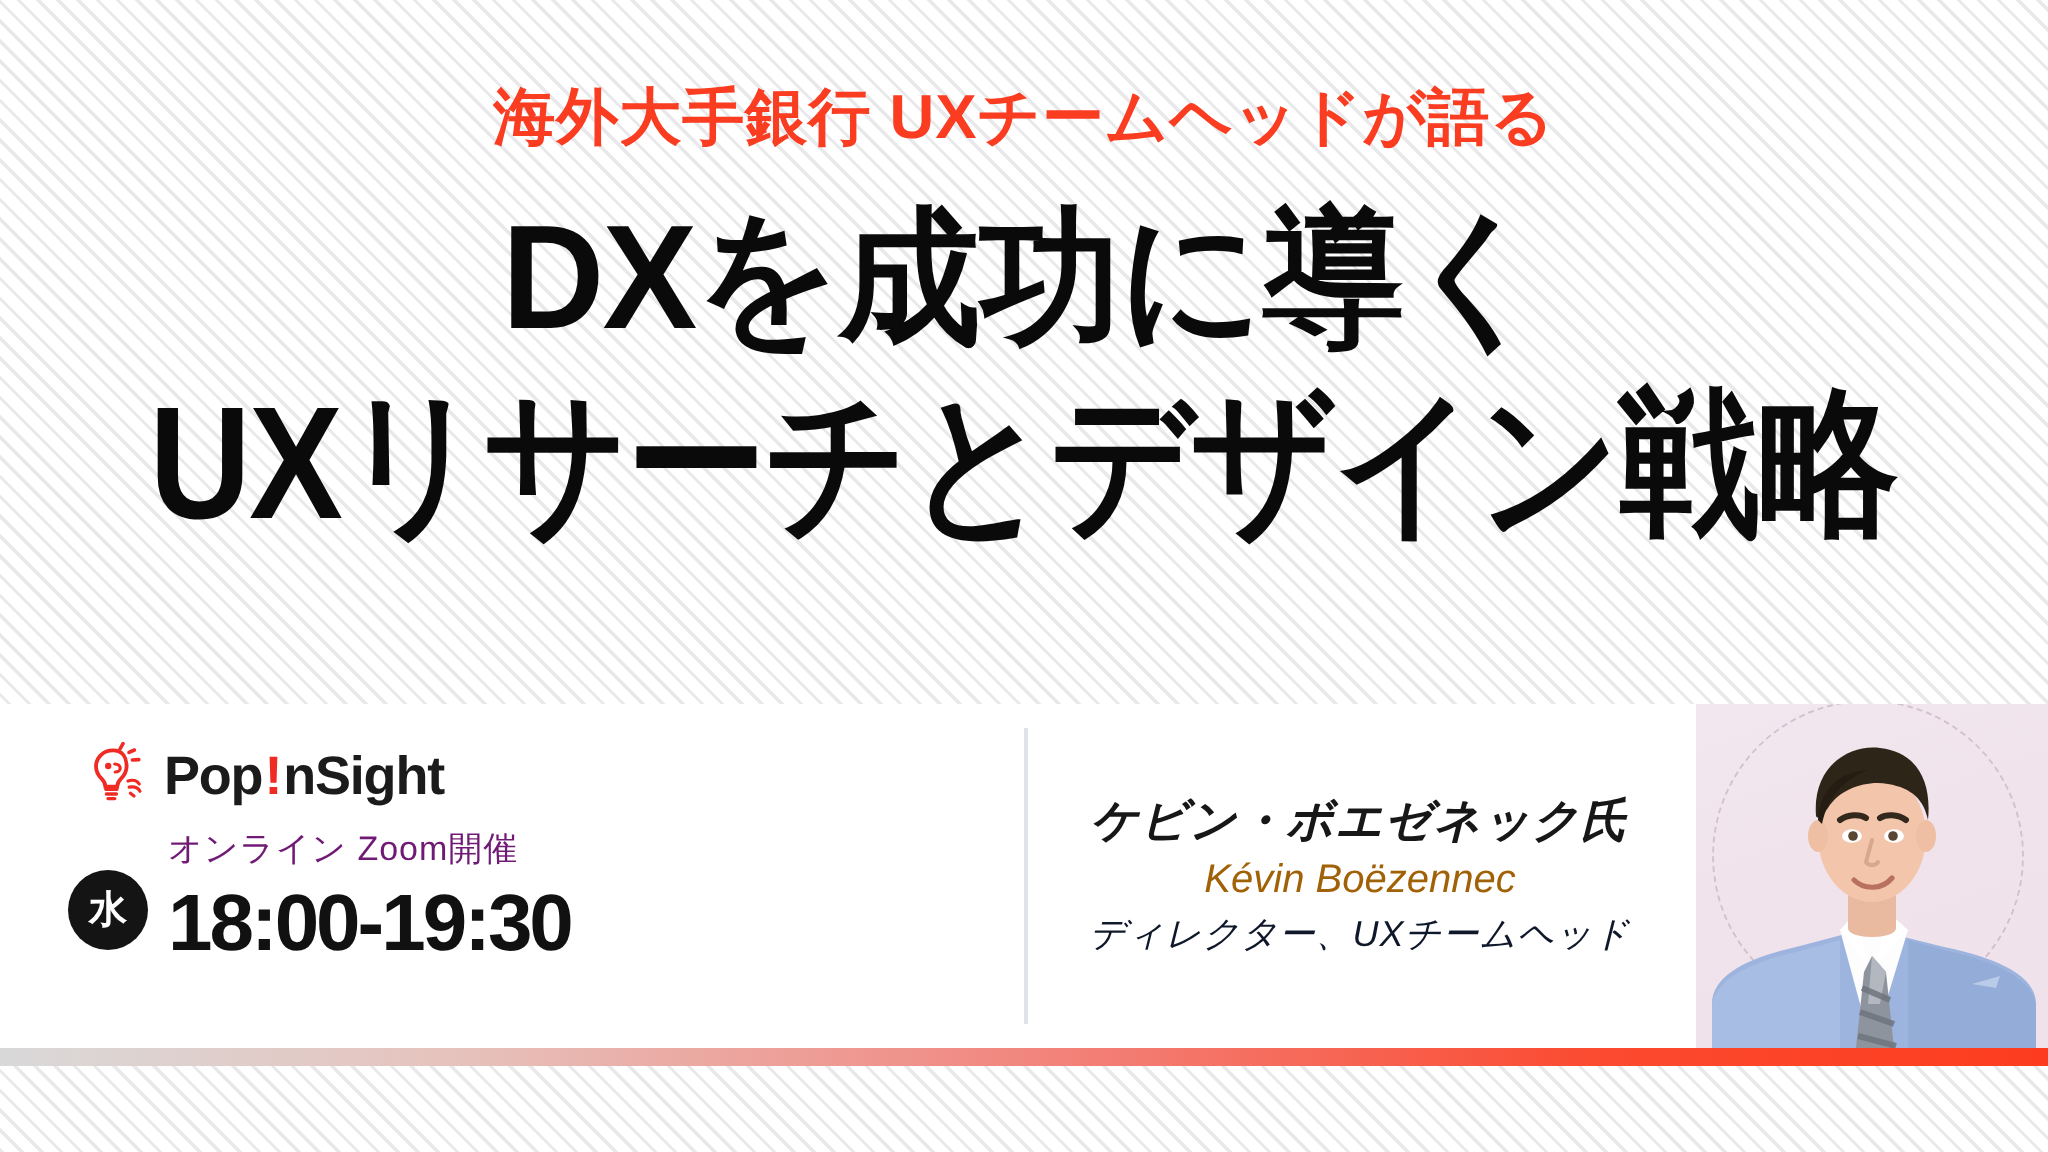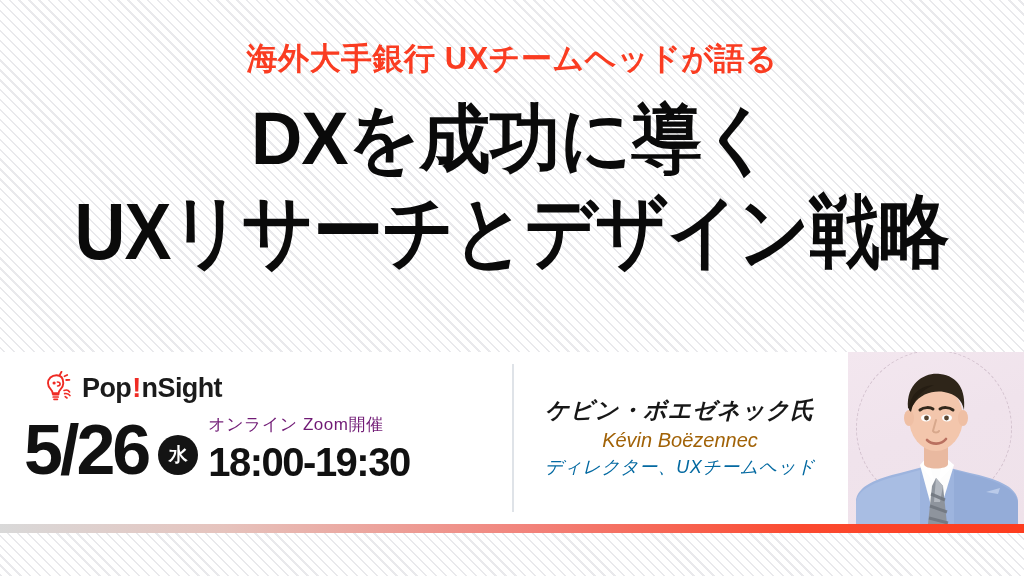--- a/index.html
+++ b/index.html
@@ -100,21 +100,21 @@
   }
   .speaker-jp{
     font-size:23px;font-weight:bold;color:#171717;
     letter-spacing:1px;line-height:1.2;white-space:nowrap;
   }
   .speaker-en{
     font-size:20px;color:#a16207;line-height:1.25;
     margin-top:3px;white-space:nowrap;
   }
   .speaker-role{
-    font-size:18px;color:#0369a1;letter-spacing:0.5px;
+    font-size:18px;color:#0f172a;letter-spacing:0.5px;
     line-height:1.25;margin-top:3px;white-space:nowrap;
   }
 
   
   .portrait{
     position:absolute;left:848px;top:352px;width:176px;height:172px;
     overflow:hidden;
     background:linear-gradient(160deg,#f3e7ef 0%,#f0e3ec 45%,#efe2ea 100%);
   }
   .portrait .ring{
@@ -173,21 +173,20 @@
           </svg>
         </span>
         <span class="logo-word">
           <span>Pop</span>
             <span class="bang">!</span>
             <span>nSight</span>
         </span>
       </div>
 
       <div class="date-row">
-        <div class="date-big">5/26</div>
         <div class="day-badge">水</div>
         <div class="time-col">
           <div class="online-label">オンライン Zoom開催</div>
           <div class="time-big">18:00-19:30</div>
         </div>
       </div>
     </div>
 
     <div class="band-divider"></div>
 

